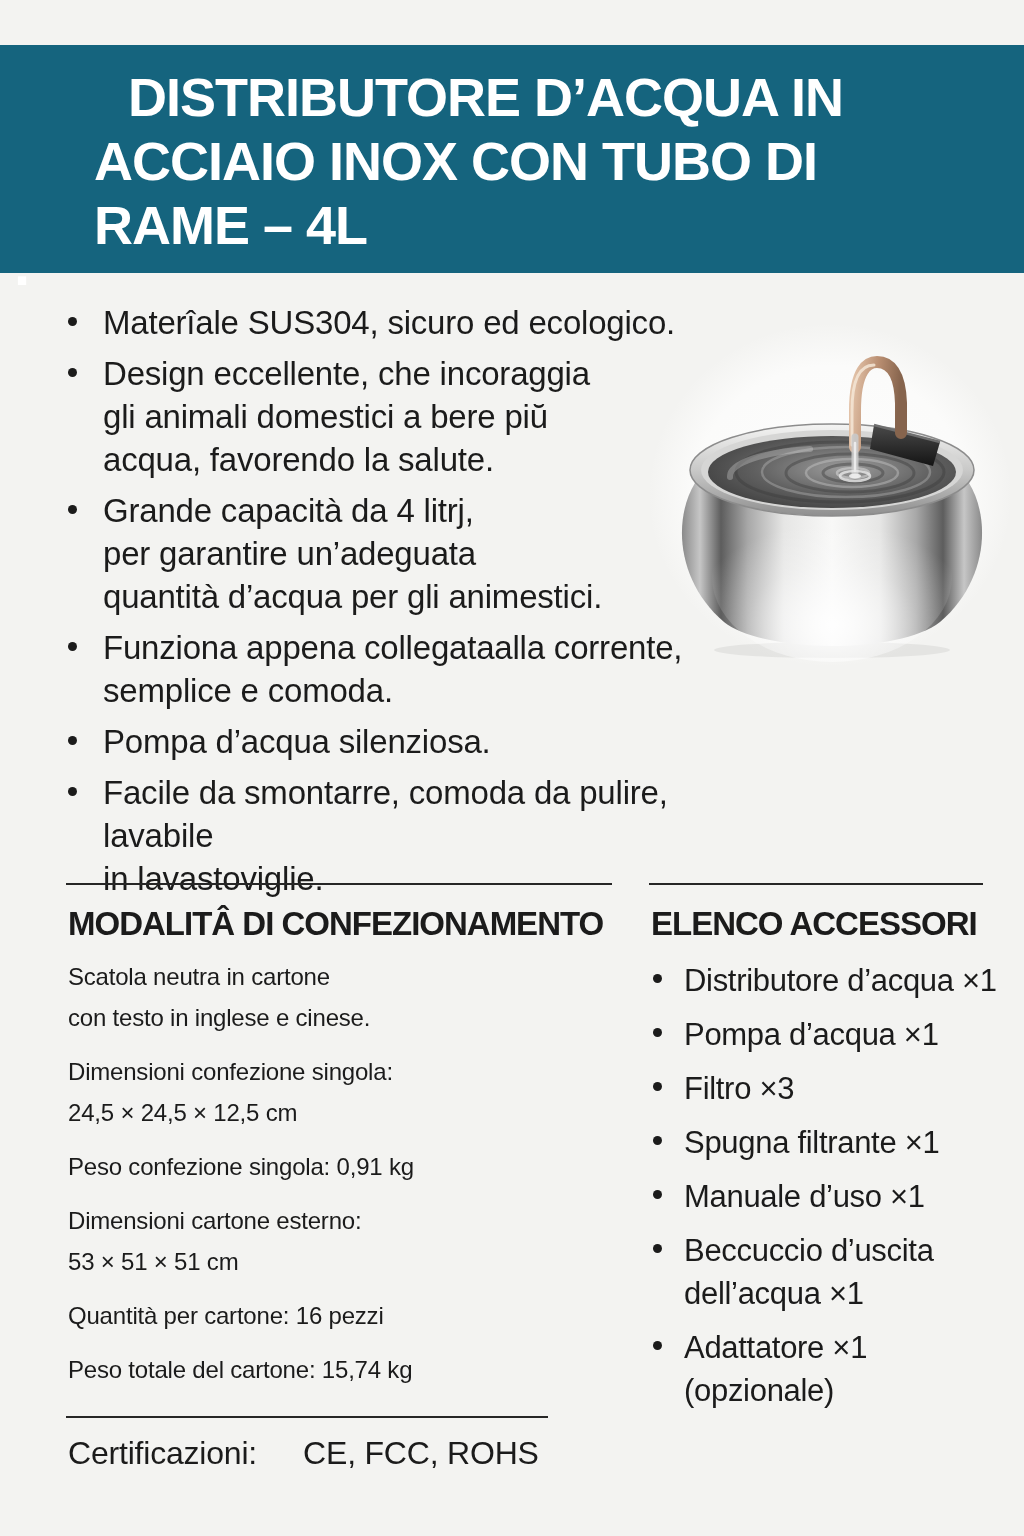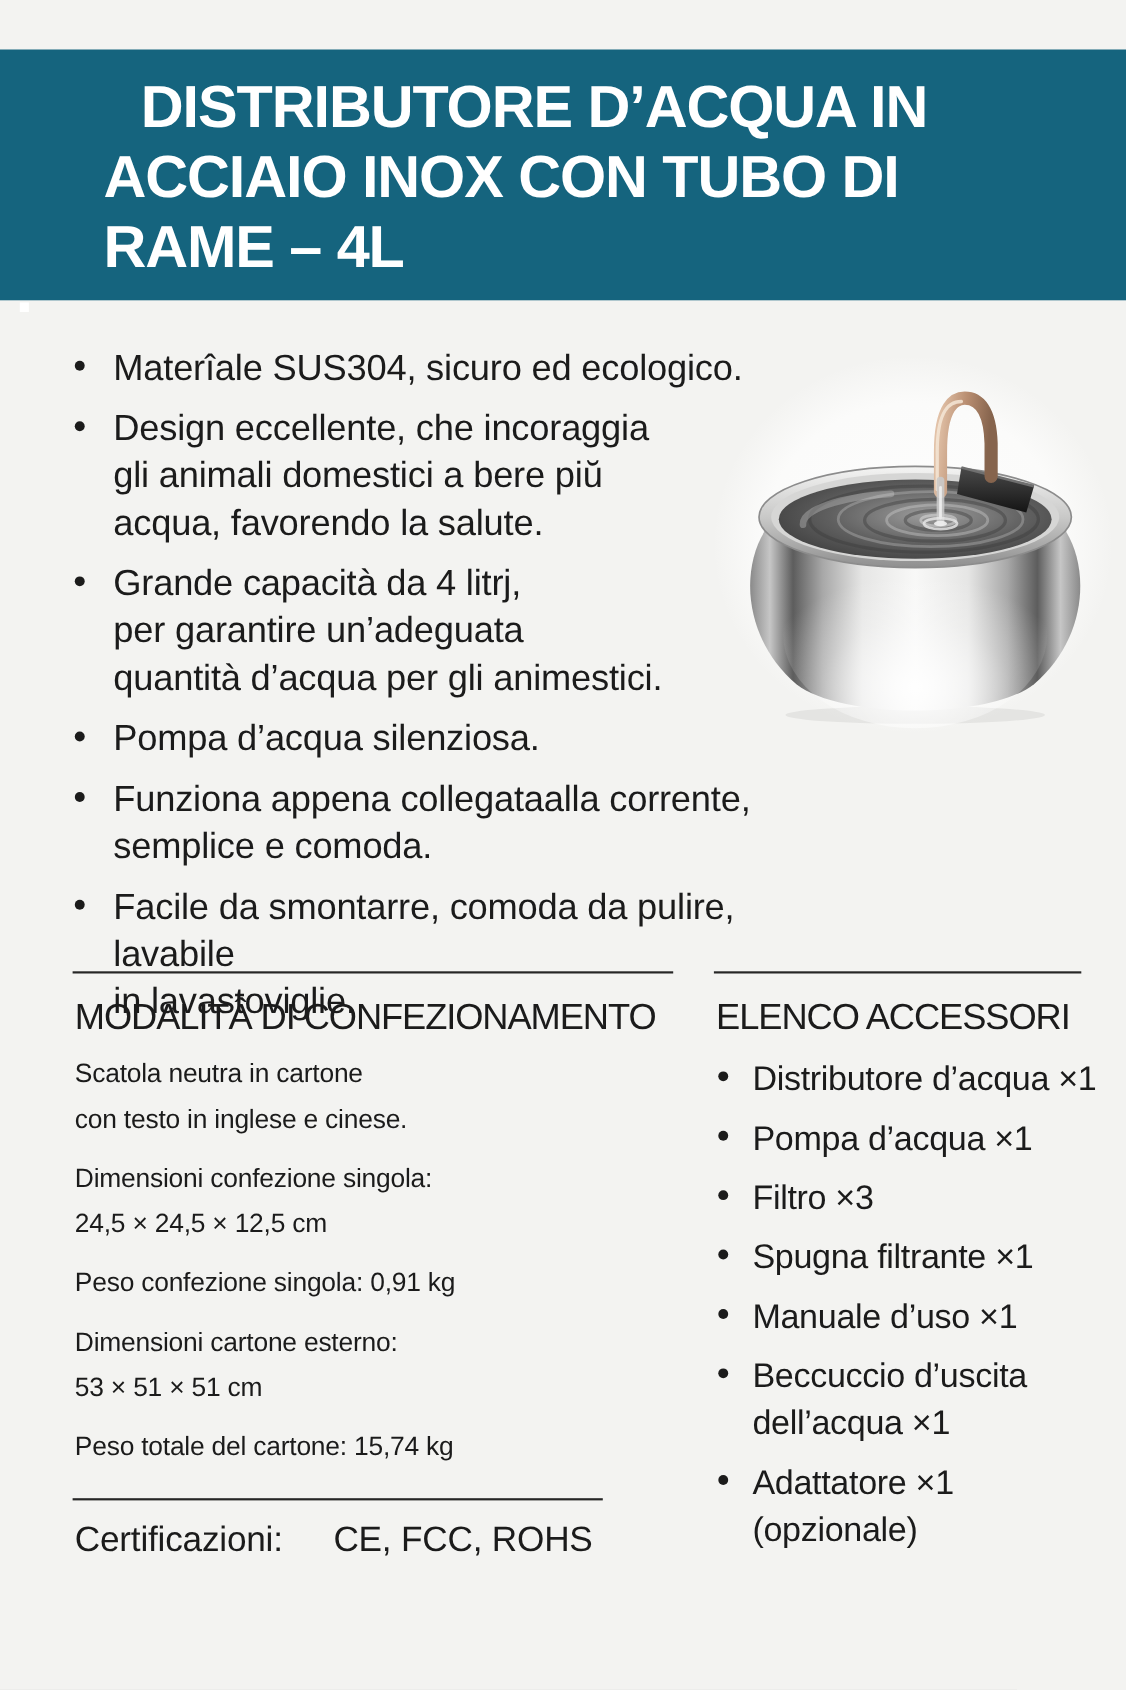--- a/index.html
+++ b/index.html
@@ -14,38 +14,38 @@
     margin:0;padding:20px 30px 0 94px;text-indent:34px;
     font-size:54px;line-height:64px;font-weight:700;letter-spacing:-1px;
     color:#ffffff;white-space:pre-line;
   }
   .stray{
     position:absolute;left:14px;top:186px;
     color:#ffffff;font-size:58px;font-weight:700;line-height:normal;
   }
   
   .features{position:absolute;left:62px;top:300px;width:700px;}
-  .feat-item{display:flex;margin:12px 0 8px 0;}
+  .feat-item{display:flex;margin:1px 0 8px 0;}
   .feat-dot{
     flex:0 0 auto;width:9px;height:9px;border-radius:50%;
     background:#1b1b1b;margin:16px 26px 0 6px;
   }
   .feat-text{font-size:33px;line-height:43px;white-space:pre-line;letter-spacing:-0.2px;}
   
   .product{position:absolute;left:650px;top:325px;width:360px;height:345px;margin:0;}
   
   .col{position:absolute;top:883px;}
   .col-left{left:66px;width:546px;}
   .col-right{left:649px;width:362px;}
   .rule{height:2px;background:#262626;}
   .col-left .rule-top{width:546px;}
   .col-right .rule-top{width:334px;}
   .rule-bottom{width:482px;margin-top:26px;}
   .col h2{
-    font-size:33px;font-weight:400;letter-spacing:-1px;
+    font-size:33px;font-weight:700;letter-spacing:-1px;
     margin:20px 0 0 2px;
   }
   .spec{font-size:24px;line-height:41px;margin:13px 0 0 2px;white-space:pre-line;letter-spacing:-0.2px;}
   .cert{display:flex;font-size:32px;margin:17px 0 0 2px;letter-spacing:-0.2px;}
   .cert-val{margin-left:46px;text-align:center;}
   .acc-item{display:flex;margin:11px 0 0 0;}
   .acc-dot{
     flex:0 0 auto;width:9px;height:9px;border-radius:50%;
     background:#1b1b1b;margin:15px 22px 0 4px;
   }
@@ -80,27 +80,27 @@
 
       <div class="feat-item">
         <span class="feat-dot"></span>
         <span class="feat-text">Grande capacità da 4 litrj,
 per garantire un’adeguata
 quantità d’acqua per gli animestici.</span>
       </div>
 
       <div class="feat-item">
         <span class="feat-dot"></span>
-        <span class="feat-text">Pompa d’acqua silenziosa.</span>
-      </div>
-
-      <div class="feat-item">
-        <span class="feat-dot"></span>
         <span class="feat-text">Funziona appena collegataalla corrente,
 semplice e comoda.</span>
+      </div>
+
+      <div class="feat-item">
+        <span class="feat-dot"></span>
+        <span class="feat-text">Pompa d’acqua silenziosa.</span>
       </div>
 
       <div class="feat-item">
         <span class="feat-dot"></span>
         <span class="feat-text">Facile da smontarre, comoda da pulire, lavabile
 in lavastoviglie.</span>
       </div>
     </section>
 
   <figure class="product">
@@ -199,20 +199,21 @@
 con testo in inglese e cinese.</p>
 
         <p class="spec">Dimensioni confezione singola:
 24,5 × 24,5 × 12,5 cm</p>
 
         <p class="spec">Peso confezione singola: 0,91 kg</p>
 
         <p class="spec">Dimensioni cartone esterno:
 53 × 51 × 51 cm</p>
 
+        <p class="spec">Quantità per cartone: 16 pezzi</p>
 
         <p class="spec">Peso totale del cartone: 15,74 kg</p>
       </div>
     <div class="rule rule-bottom"></div>
     <p class="cert">
       <span>Certificazioni:</span>
       <span class="cert-val">CE, FCC, ROHS</span>
     </p>
   </section>
 

